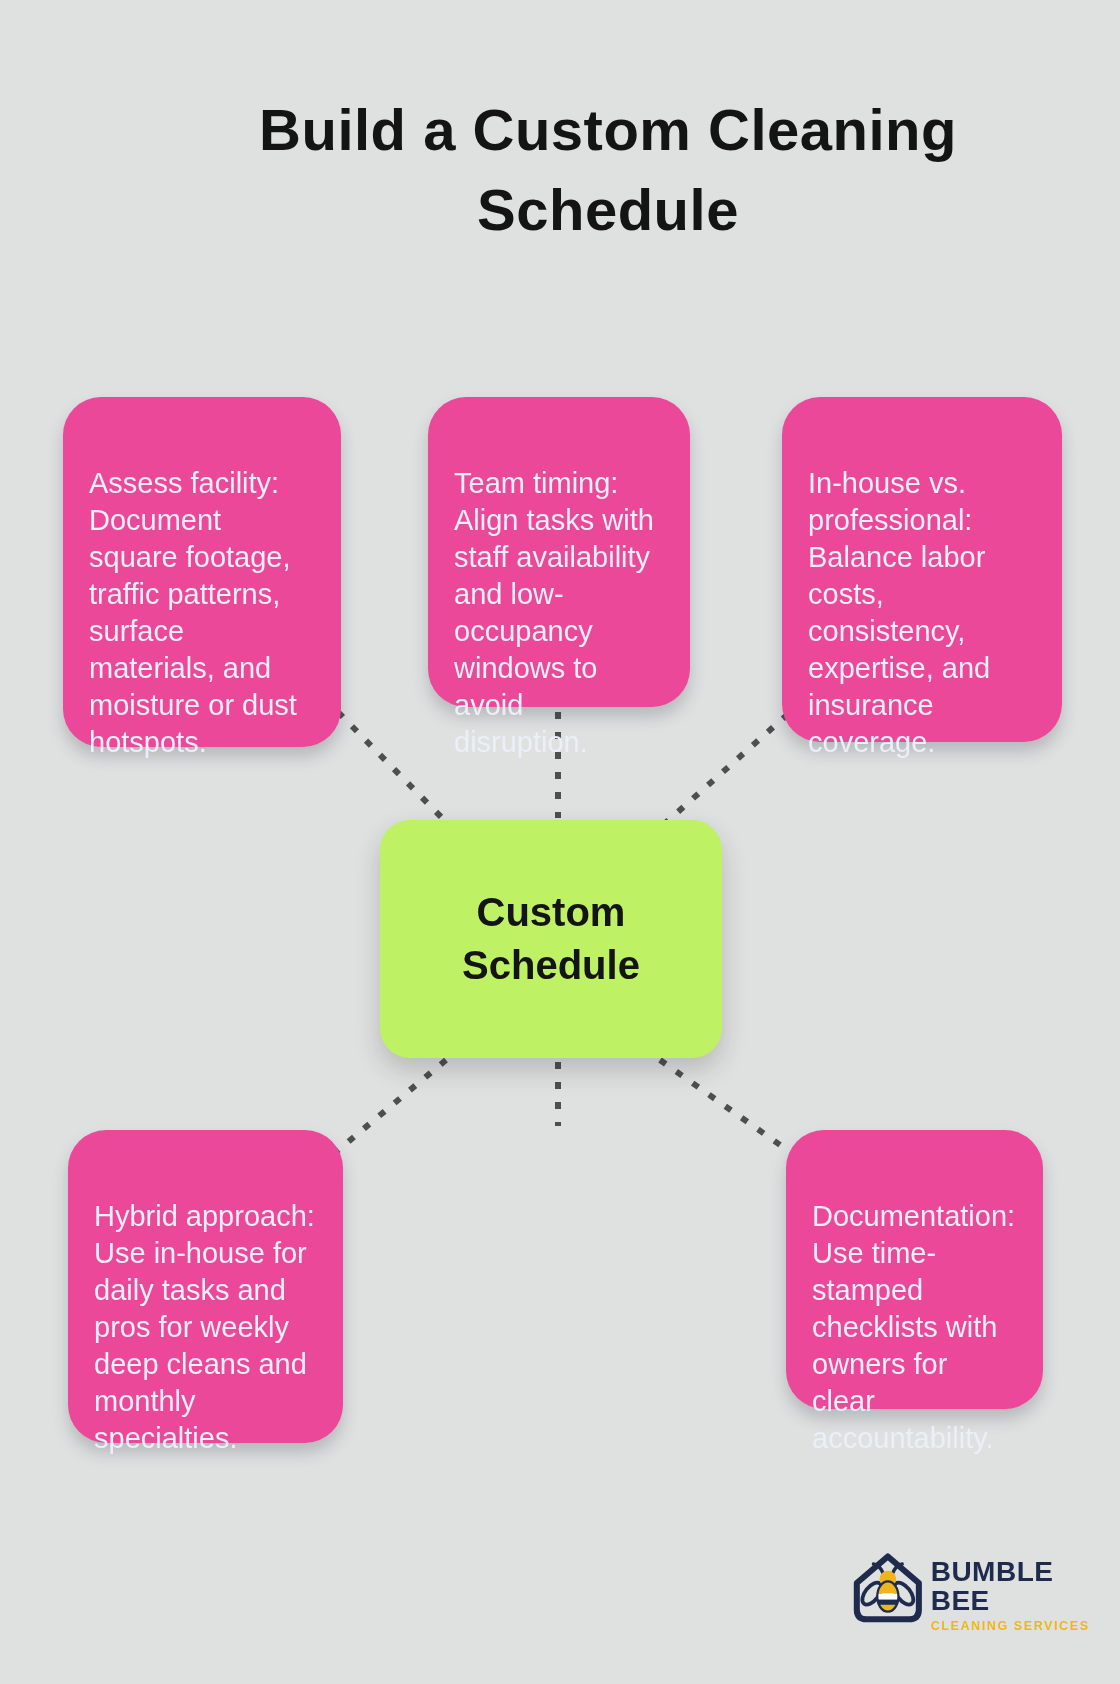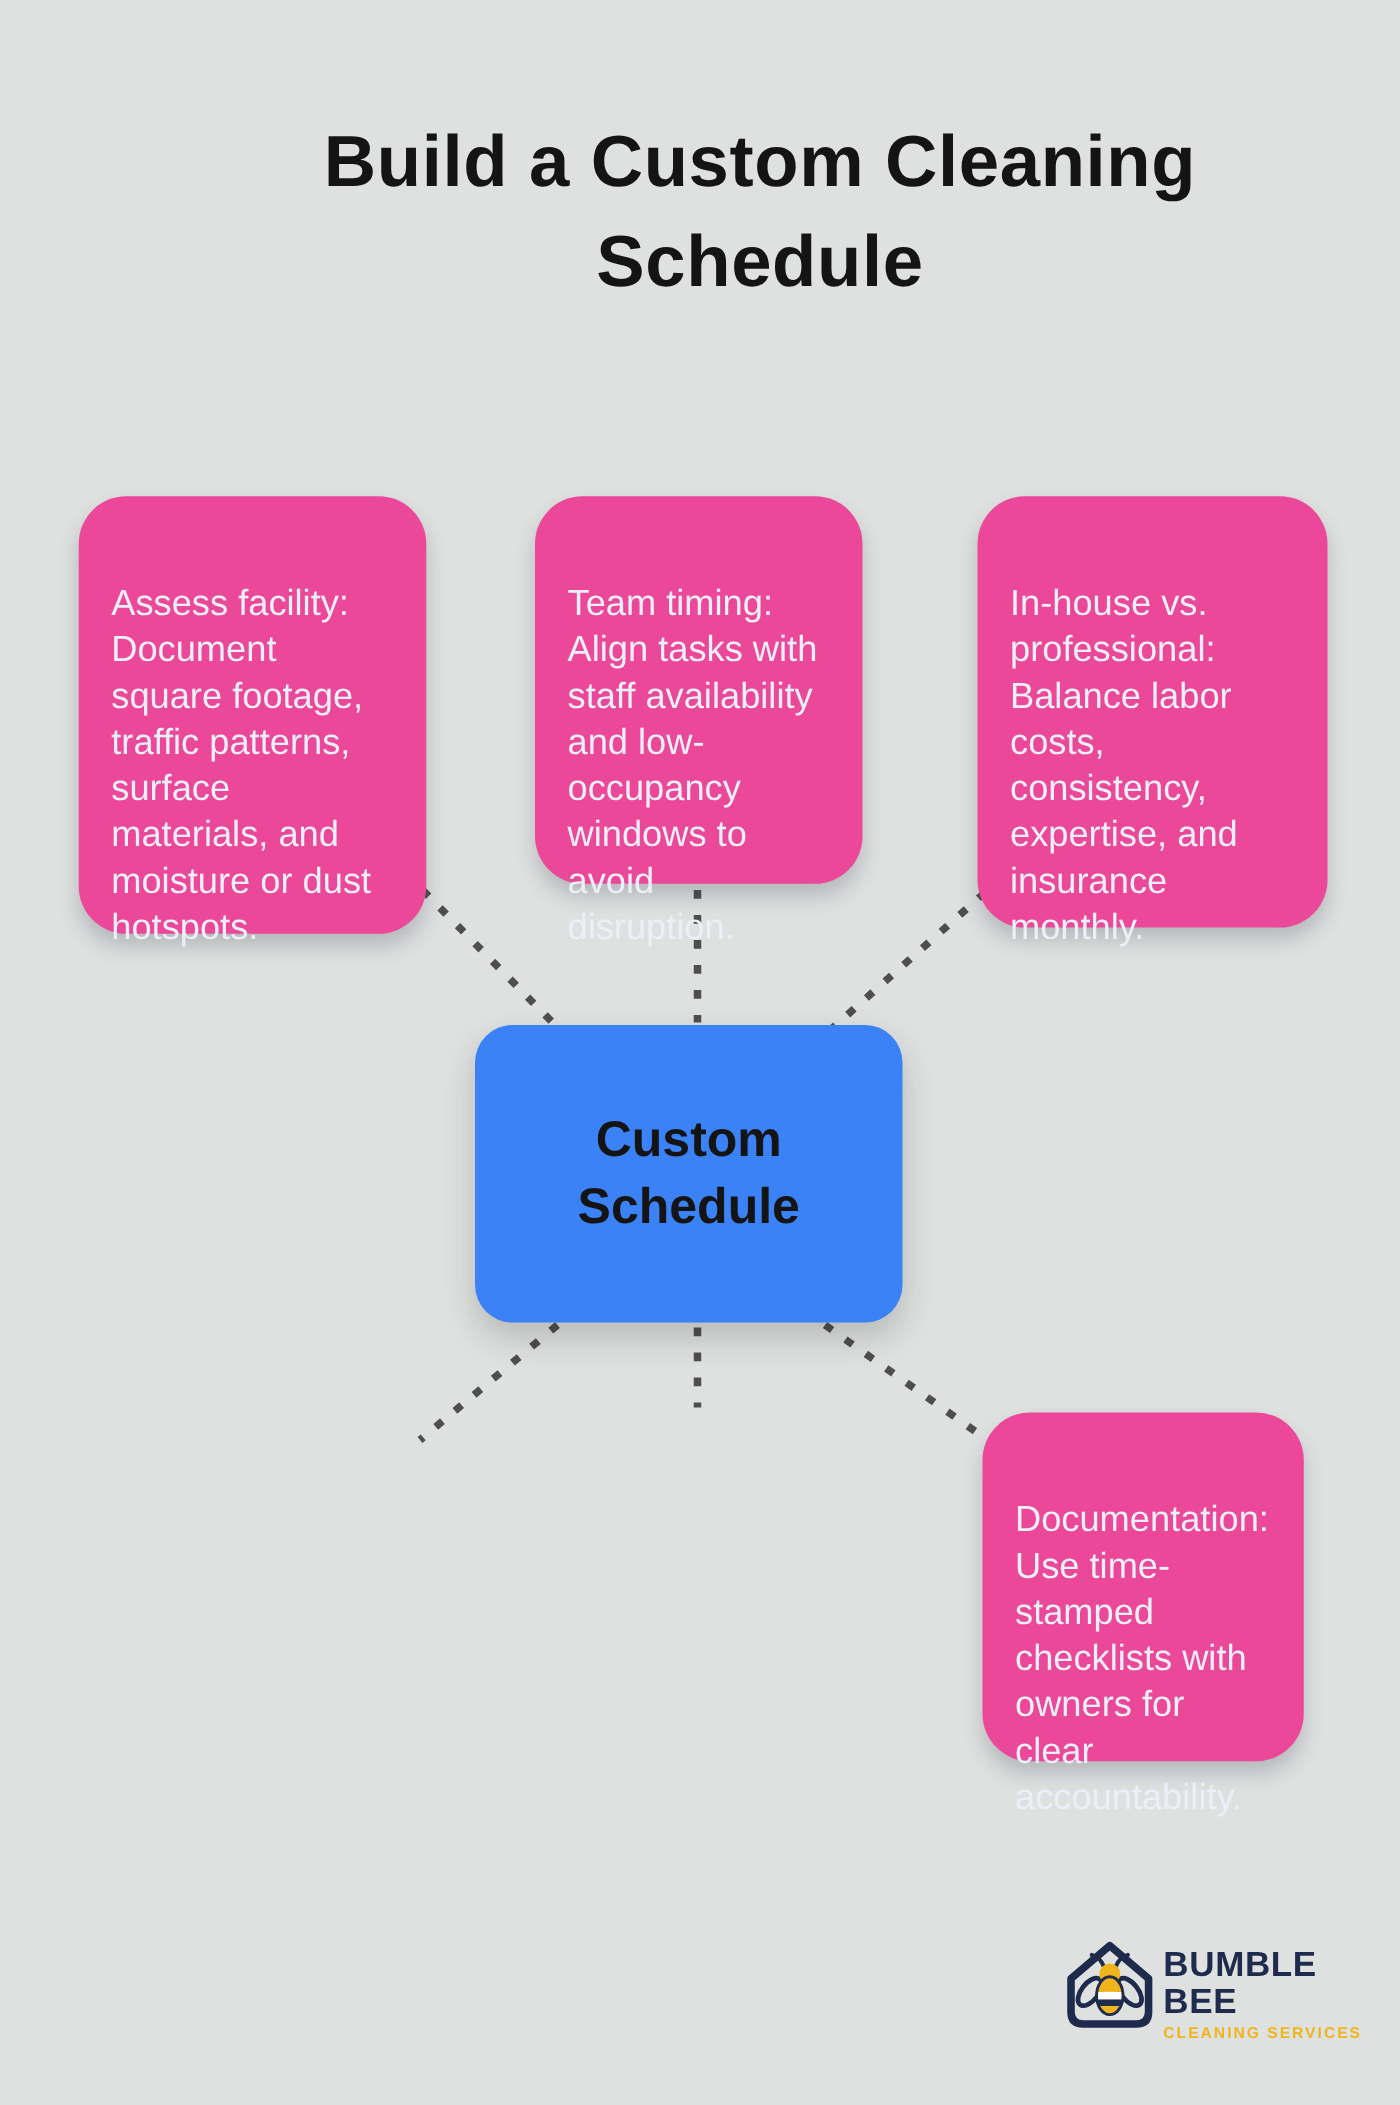--- a/index.html
+++ b/index.html
@@ -51,21 +51,21 @@
   .n2 { left: 428px; top: 397px;  width: 262px; height: 310px; }
   .n3 { left: 782px; top: 397px;  width: 280px; height: 345px; }
   .n4 { left: 68px;  top: 1130px; width: 275px; height: 313px; }
   .n5 { left: 426px; top: 1130px; width: 274px; height: 275px; }
   .n6 { left: 786px; top: 1130px; width: 257px; height: 279px; }
   .center-node {
     position: absolute;
     left: 380px; top: 820px;
     width: 342px; height: 238px;
     box-sizing: border-box;
-    background: #3b82f6;
+    background: #bef264;
     border-radius: 30px;
     box-shadow: 0 12px 26px rgba(30,30,30,0.20);
     display: flex;
     align-items: center;
     justify-content: center;
     text-align: center;
     font-size: 40px;
     font-weight: 700;
     line-height: 1.32;
     color: #141414;
@@ -134,21 +134,30 @@
 disruption.</p>
   </div>
   <div class="node n3">
     <p>In-house vs.
 professional:
 Balance labor
 costs,
 consistency,
 expertise, and
 insurance
-monthly.</p>
+coverage.</p>
+  </div>
+  <div class="node n4">
+    <p>Hybrid approach:
+Use in-house for
+daily tasks and
+pros for weekly
+deep cleans and
+monthly
+specialties.</p>
   </div>
   <div class="node n6">
     <p>Documentation:
 Use time-
 stamped
 checklists with
 owners for clear
 accountability.</p>
   </div>
 

